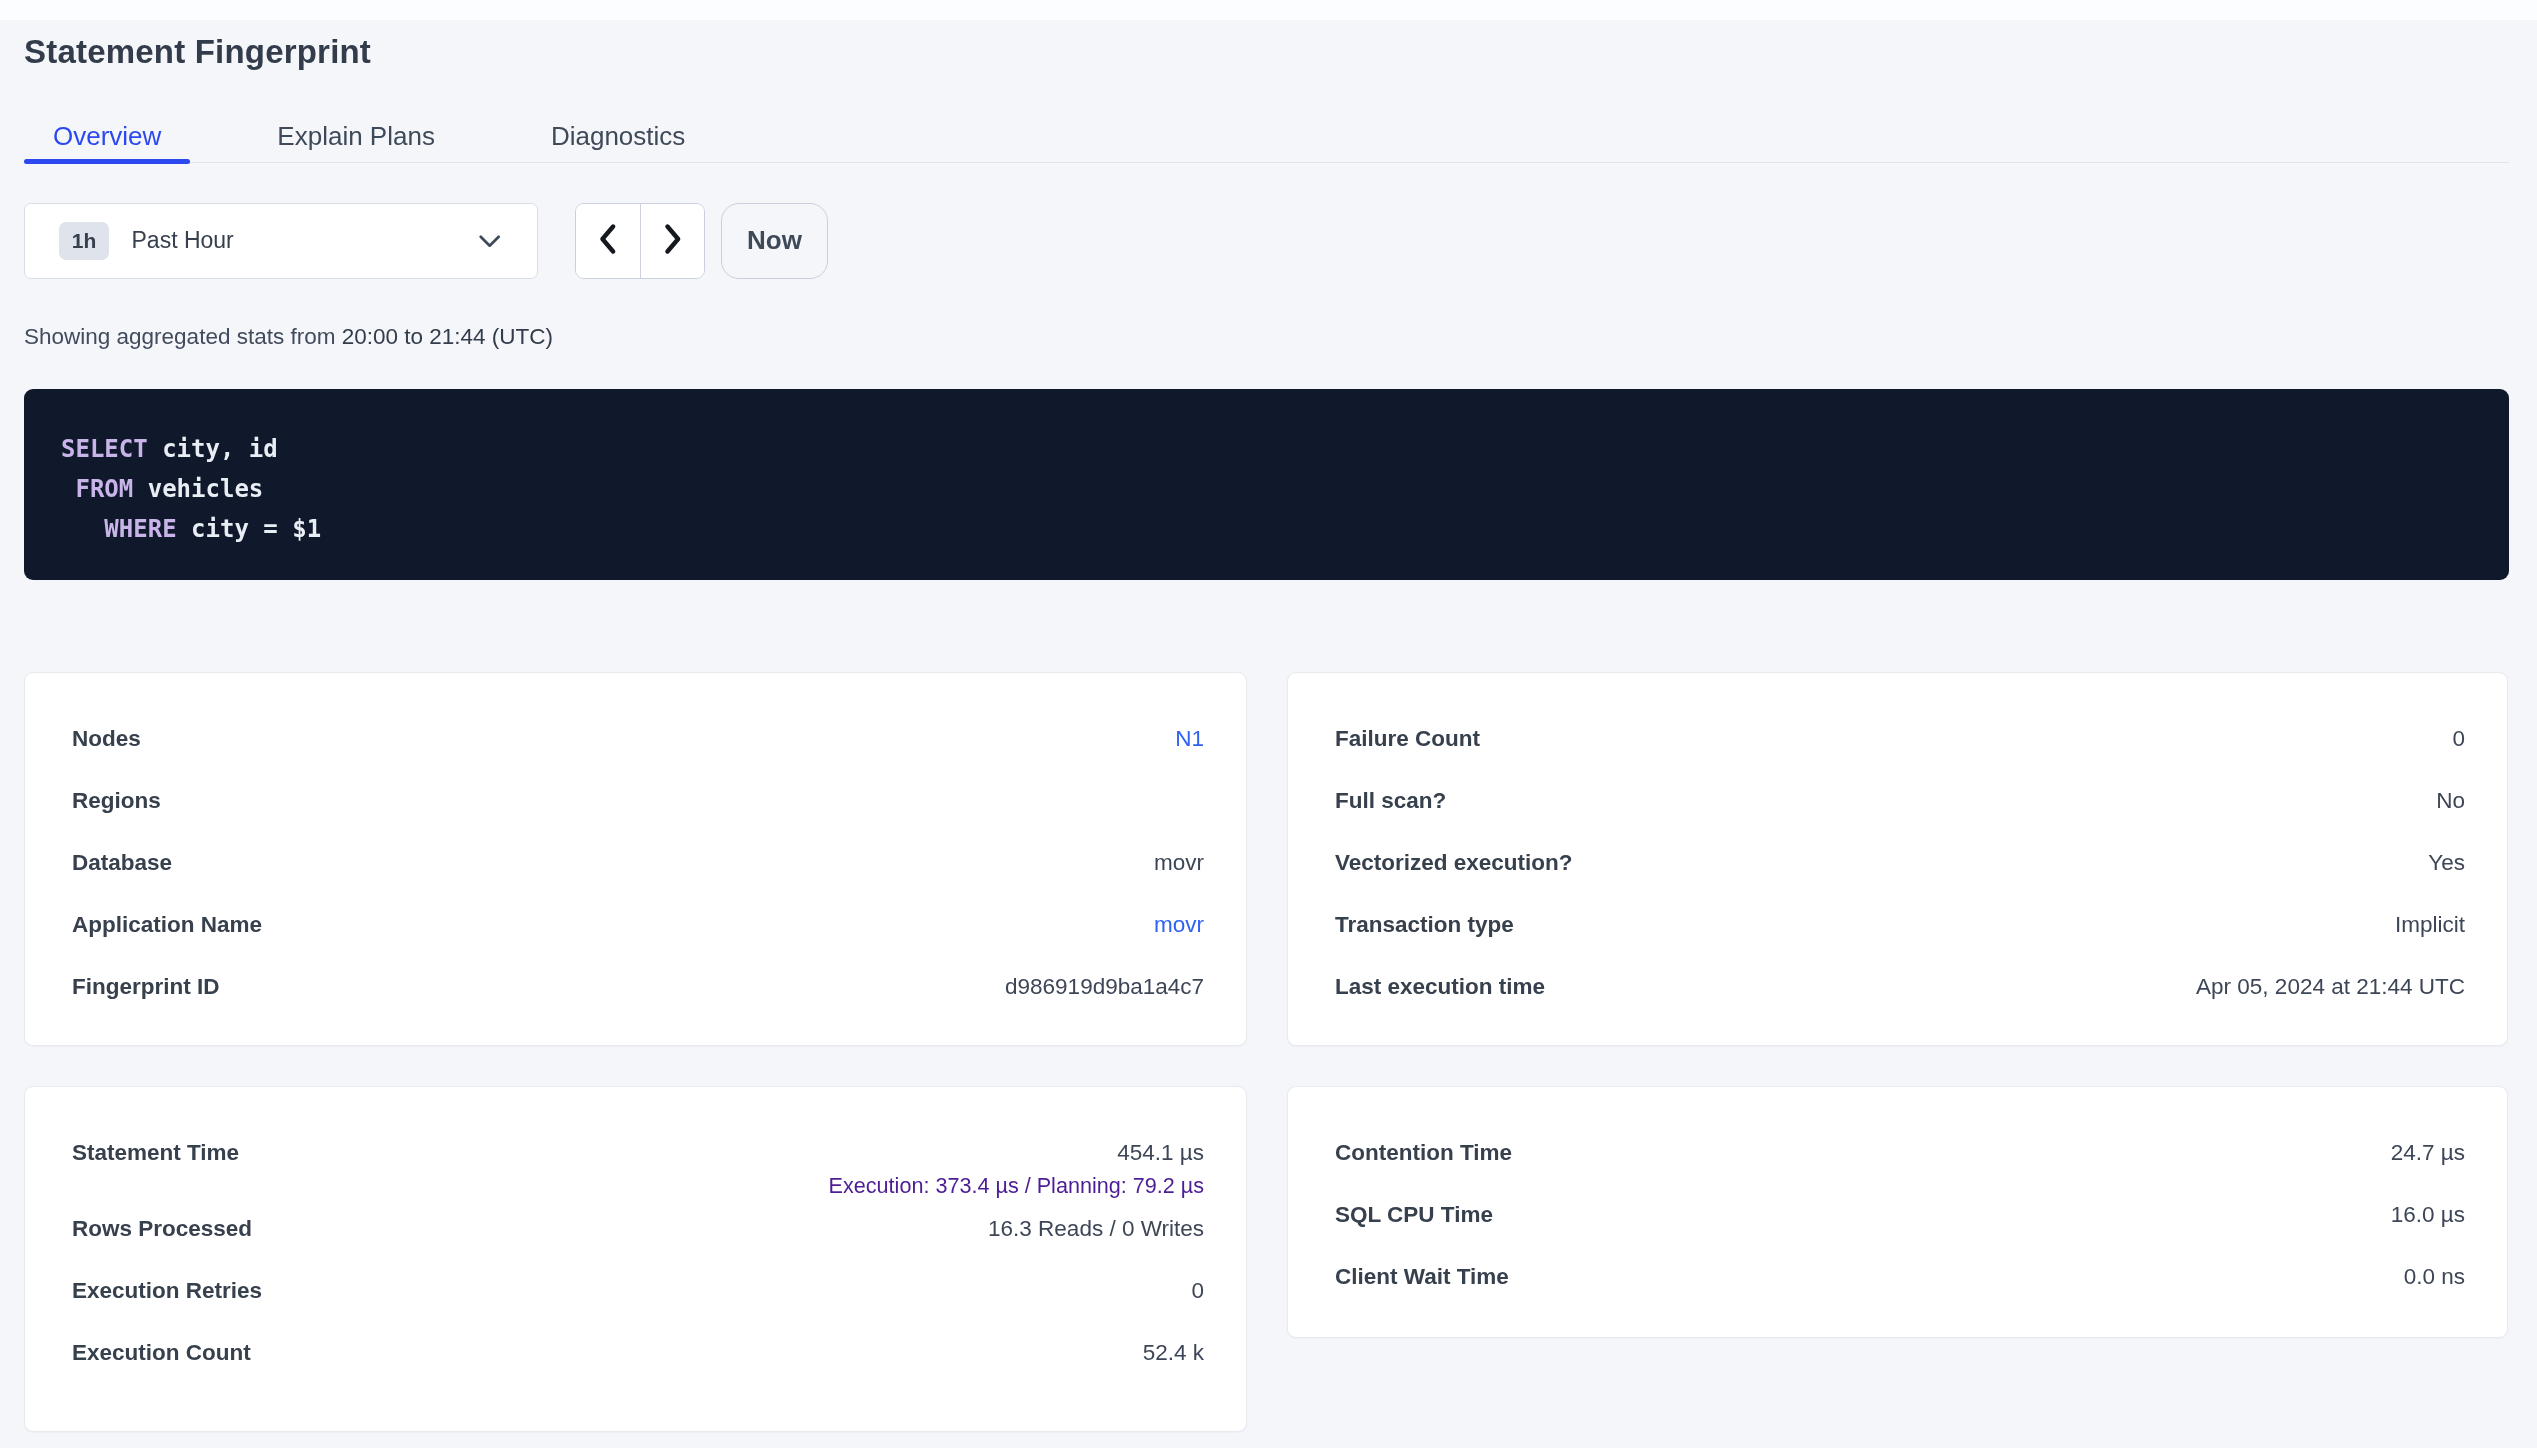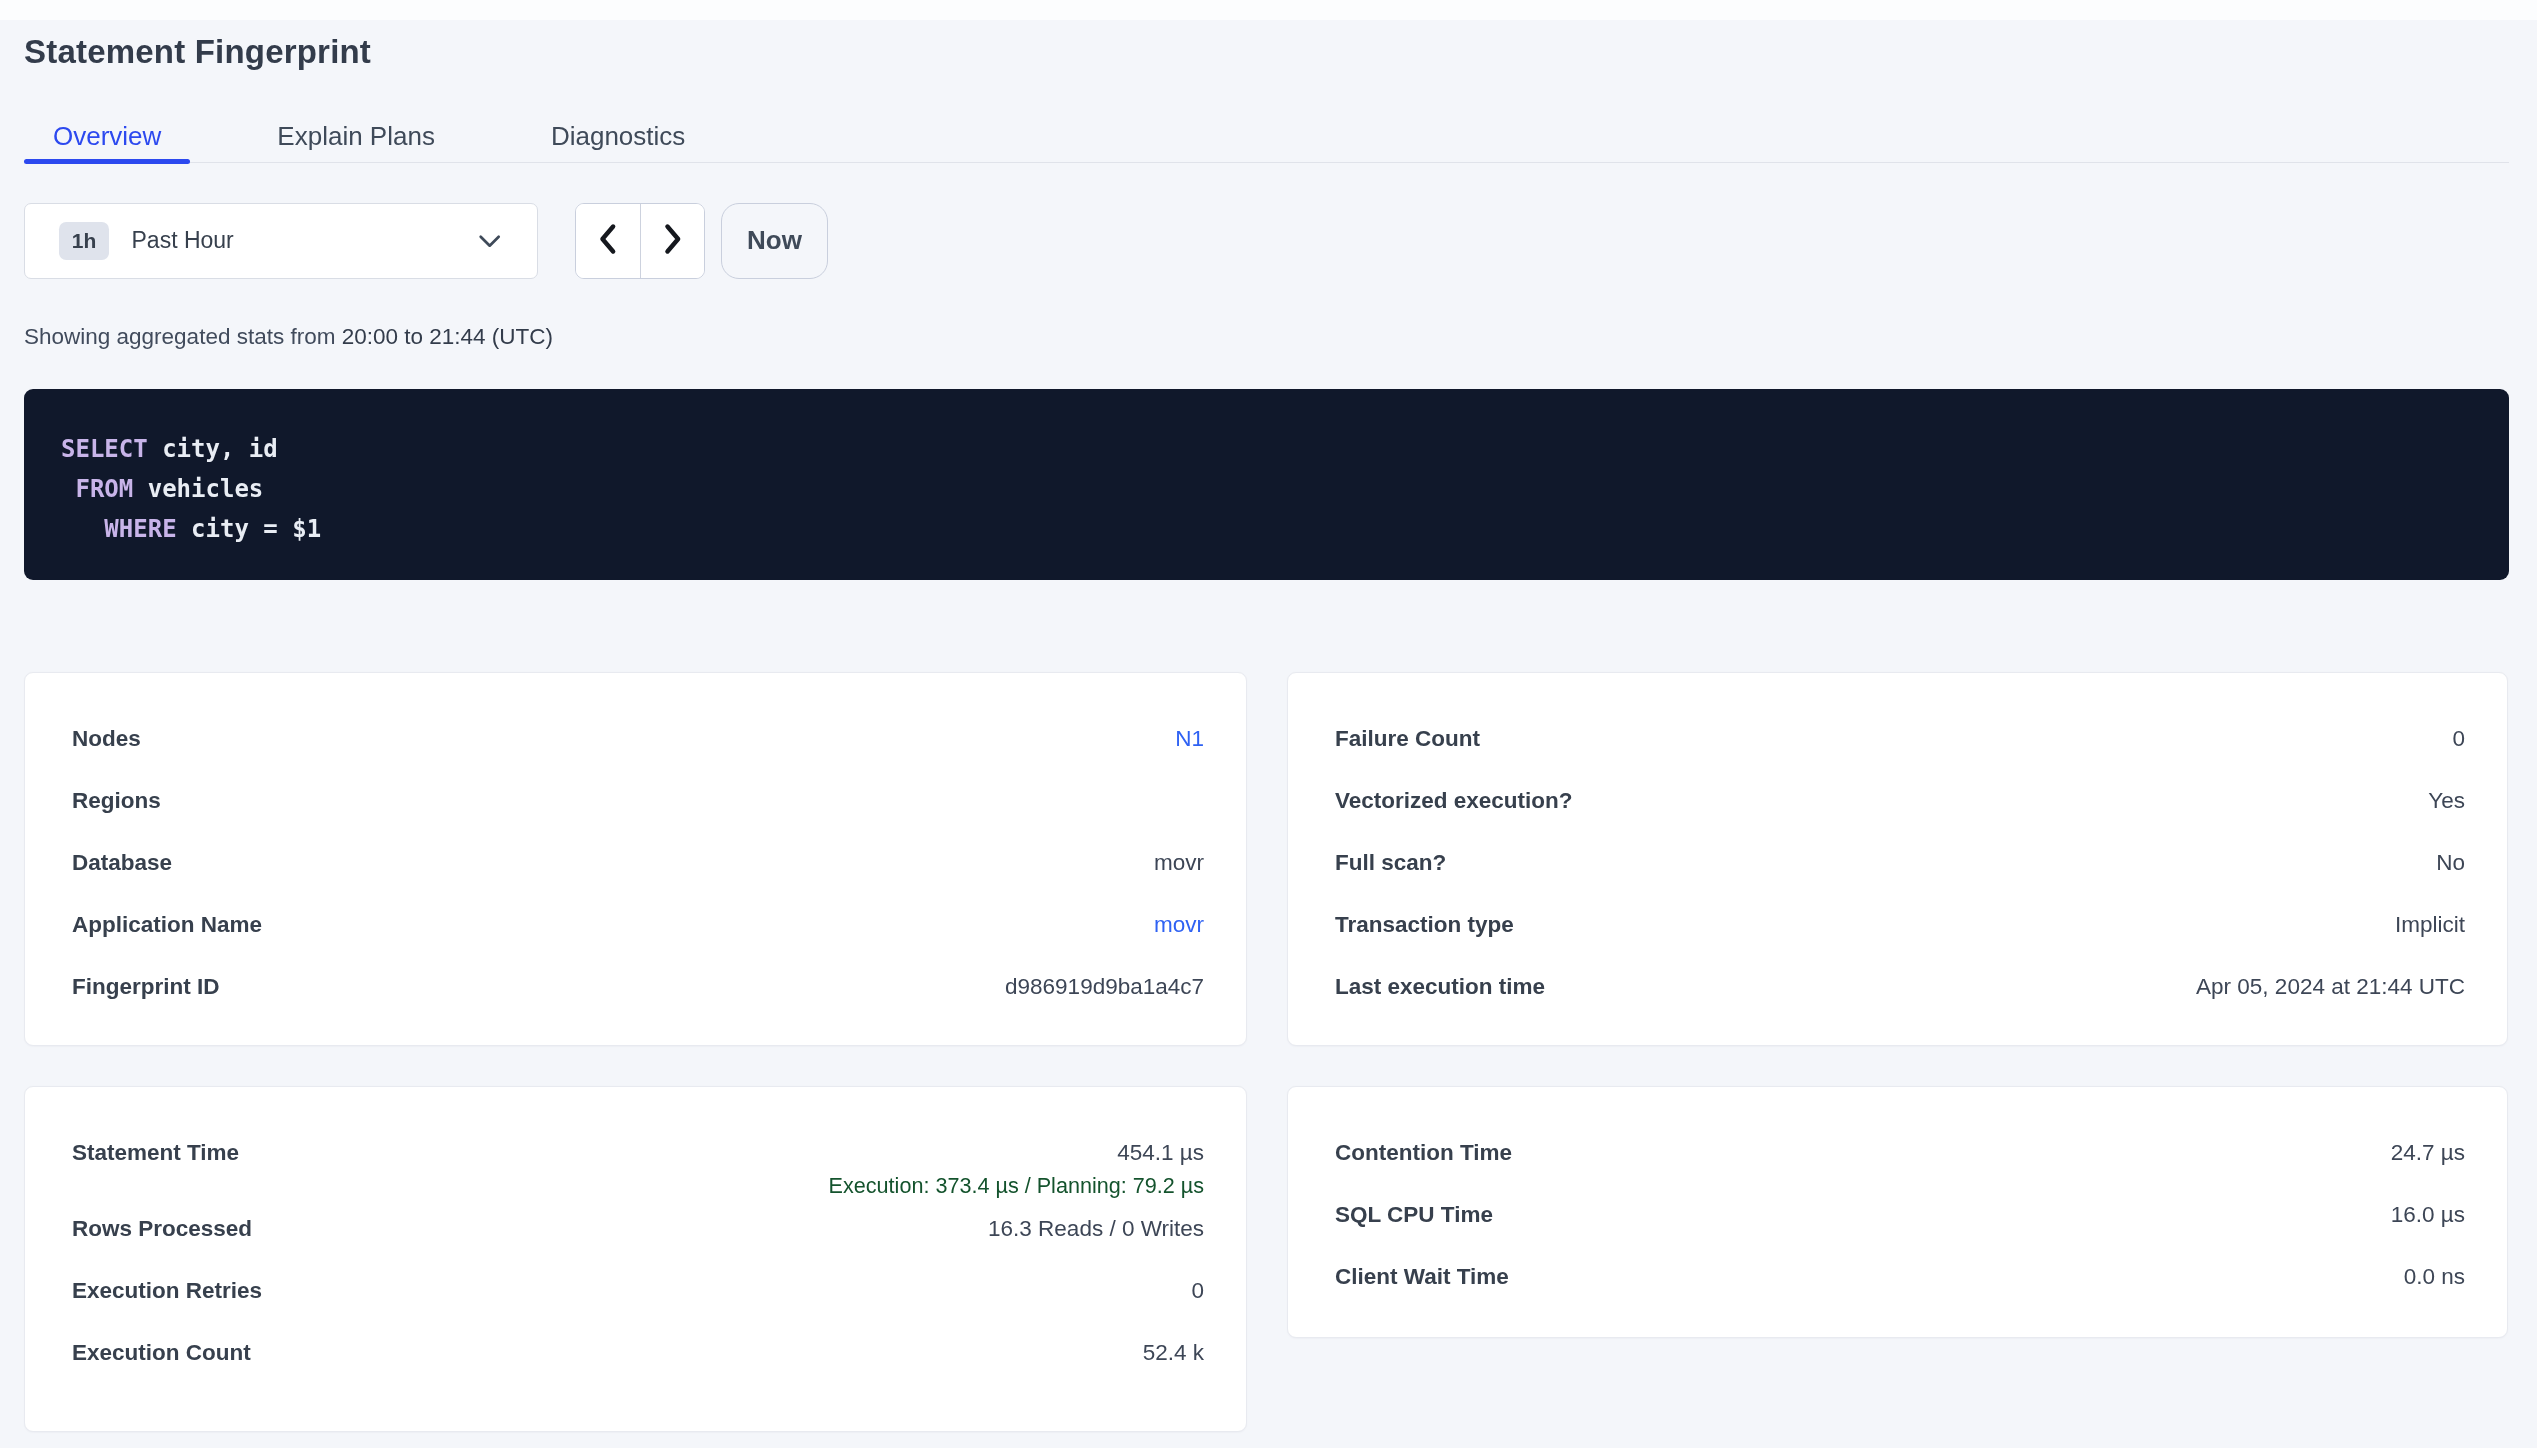--- a/index.html
+++ b/index.html
@@ -148,21 +148,21 @@
   }
   .crow.with-sub { margin-bottom: 17px; }
   .crow .label { font-weight: 600; color: #37404d; }
   .crow .value { font-weight: 400; color: #3d4656; text-align: right; }
   .value.link { color: #2f62f3; cursor: pointer; }
   .value-sub {
     font-size: 21.6px;
     line-height: 25px;
     margin-top: 7.2px;
     font-weight: 400;
-    color: #14532d;
+    color: #4c1d95;
   }
 </style>
 </head>
 <body>
 
 <div class="top-strip"></div>
 
 <div class="page">
 
   <h1 class="page-title">Statement Fingerprint</h1>
@@ -244,26 +244,26 @@
         <span class="value">d986919d9ba1a4c7</span>
       </div>
     </section>
 
     <section class="card c-right h416">
       <div class="crow">
         <span class="label">Failure Count</span>
         <span class="value">0</span>
       </div>
       <div class="crow">
+        <span class="label">Full scan?</span>
+        <span class="value">No</span>
+      </div>
+      <div class="crow">
         <span class="label">Vectorized execution?</span>
         <span class="value">Yes</span>
-      </div>
-      <div class="crow">
-        <span class="label">Full scan?</span>
-        <span class="value">No</span>
       </div>
       <div class="crow">
         <span class="label">Transaction type</span>
         <span class="value">Implicit</span>
       </div>
       <div class="crow">
         <span class="label">Last execution time</span>
         <span class="value">Apr 05, 2024 at 21:44 UTC</span>
       </div>
     </section>

